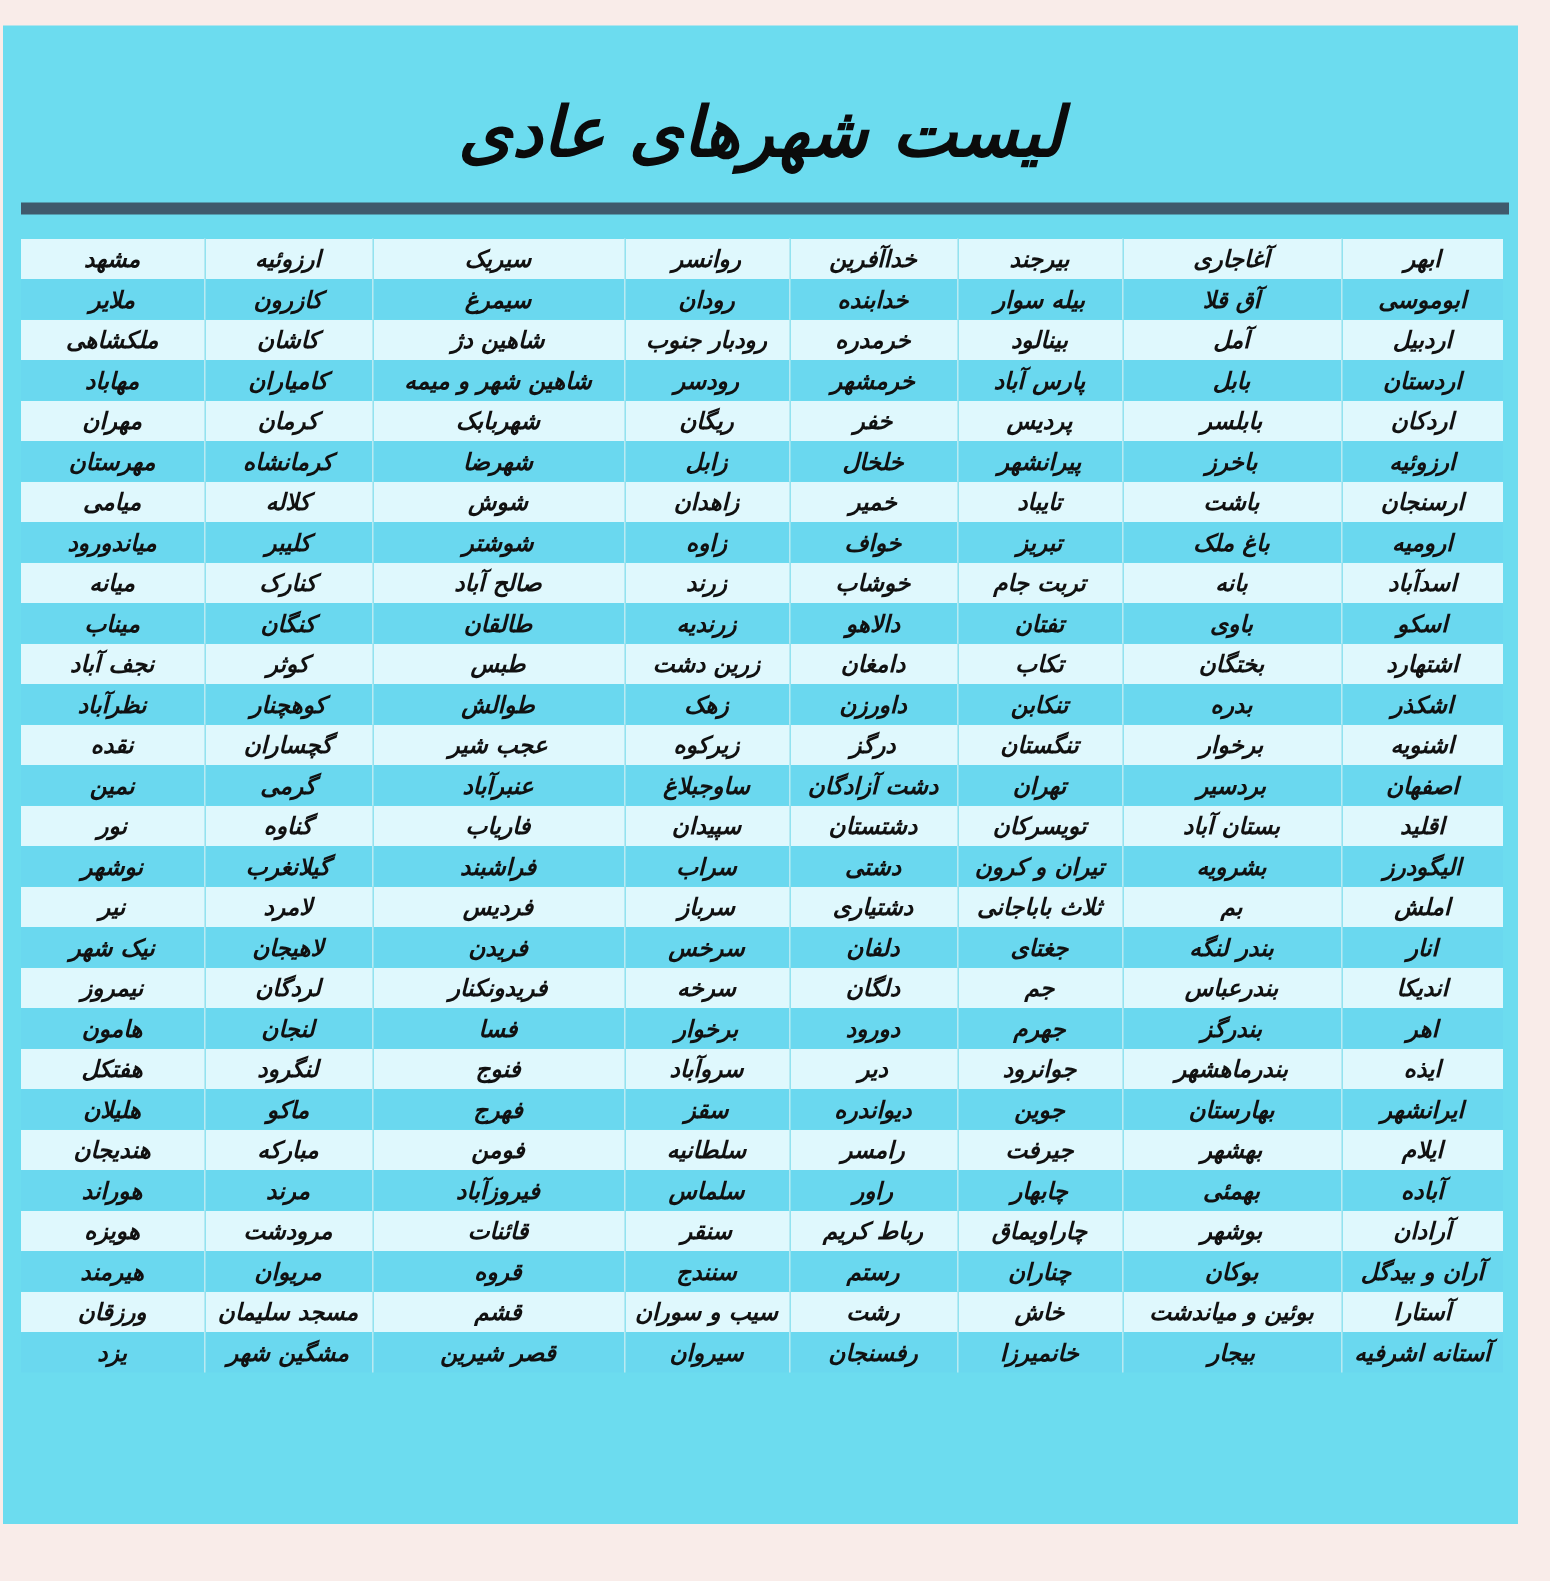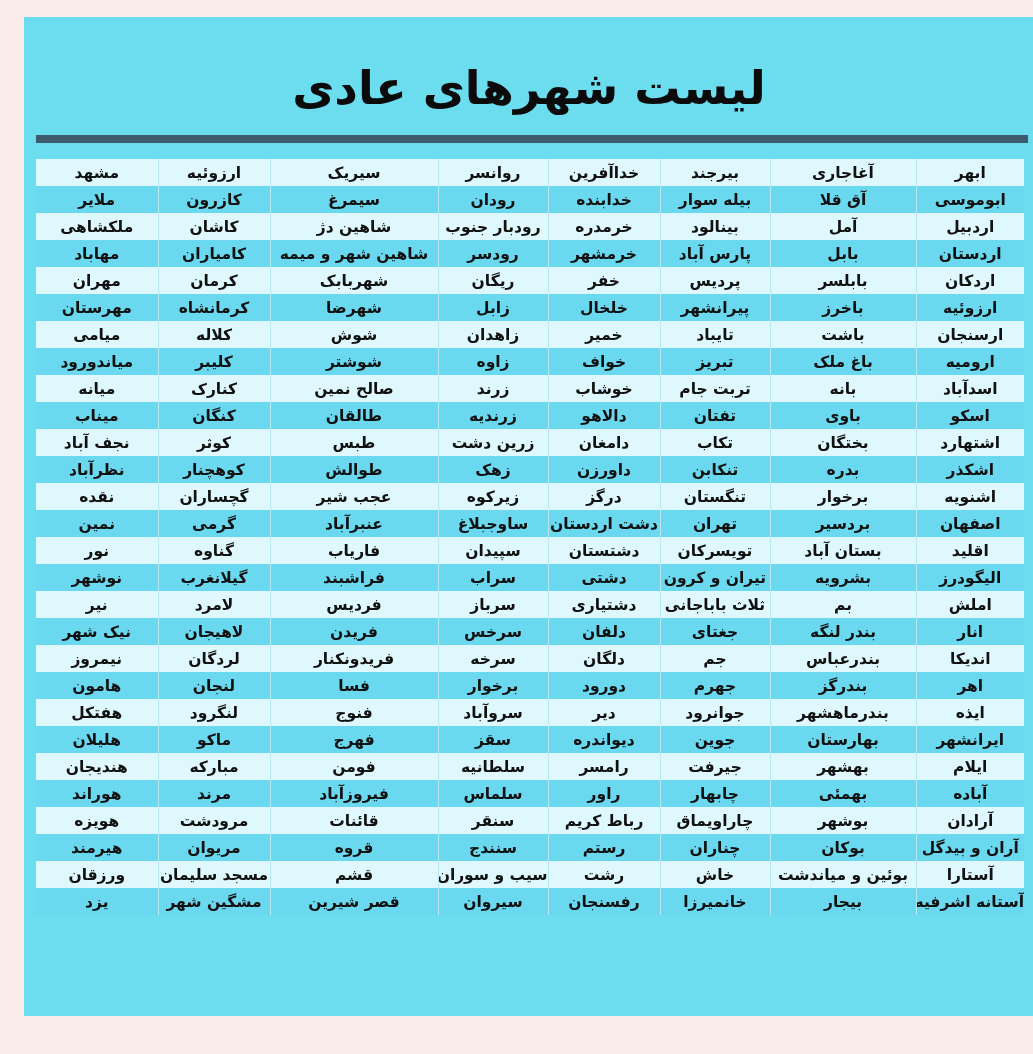--- a/index.html
+++ b/index.html
@@ -3,23 +3,24 @@
 <meta charset="utf-8">
 <style>
   html, body { margin: 0; padding: 0; }
   body {
     width: 1033px; height: 1054px;
     background: #f9ece9;
     position: relative; overflow: hidden;
     font-family: "DejaVu Sans", sans-serif;
   }
   .panel {
-    position: absolute; left: 24px; top: 17px;
+    position: absolute; left: 2px; top: 17px;
     width: 1010px; height: 999px;
     background: #6cdcef;
+    font-style: italic;
   }
   .main-title {
     position: absolute; left: 0; right: 0; top: 44px;
     text-align: center;
     font-size: 46px; font-weight: bold; color: #0b0b0b;
     letter-spacing: -1px;
     direction: rtl;
   }
   .divider {
     position: absolute; left: 12px; right: 6px; top: 118px;
@@ -154,21 +155,21 @@
             <td>شوشتر</td>
             <td>کلیبر</td>
             <td>میاندورود</td>
           </tr>
           <tr class="light">
             <td>اسدآباد</td>
             <td>بانه</td>
             <td>تربت جام</td>
             <td>خوشاب</td>
             <td>زرند</td>
-            <td>صالح نمین</td>
+            <td>صالح آباد</td>
             <td>کنارک</td>
             <td>میانه</td>
           </tr>
           <tr class="dark">
             <td>اسکو</td>
             <td>باوی</td>
             <td>تفتان</td>
             <td>دالاهو</td>
             <td>زرندیه</td>
             <td>طالقان</td>
@@ -202,21 +203,21 @@
             <td>درگز</td>
             <td>زیرکوه</td>
             <td>عجب شیر</td>
             <td>گچساران</td>
             <td>نقده</td>
           </tr>
           <tr class="dark">
             <td>اصفهان</td>
             <td>بردسیر</td>
             <td>تهران</td>
-            <td>دشت اردستان</td>
+            <td>دشت آزادگان</td>
             <td>ساوجبلاغ</td>
             <td>عنبرآباد</td>
             <td>گرمی</td>
             <td>نمین</td>
           </tr>
           <tr class="light">
             <td>اقلید</td>
             <td>بستان آباد</td>
             <td>تویسرکان</td>
             <td>دشتستان</td>

